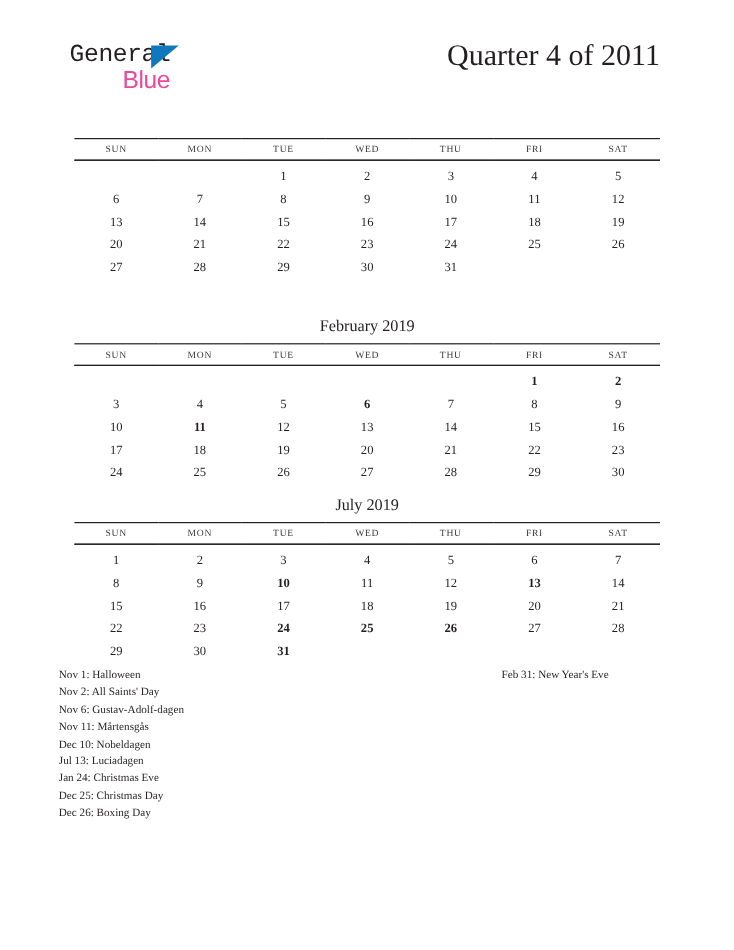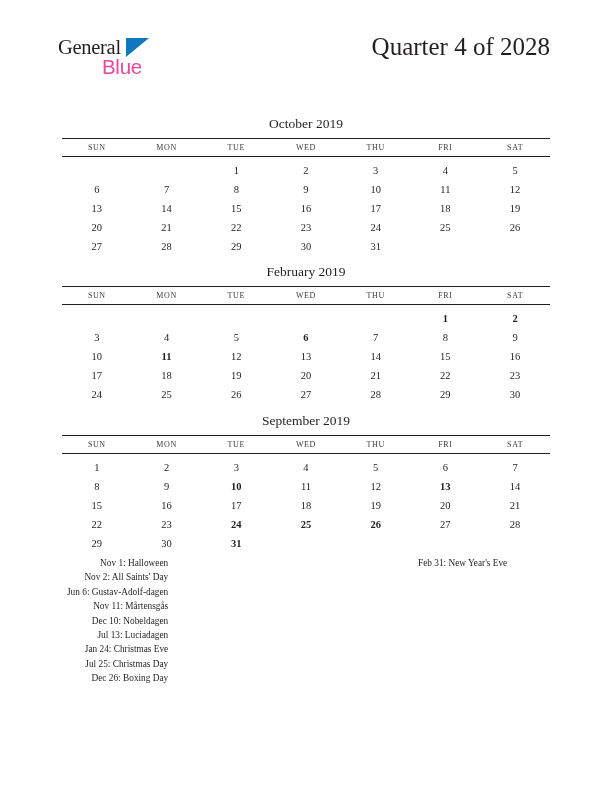--- a/index.html
+++ b/index.html
@@ -27,21 +27,21 @@
     position: absolute;
     left: 58px;
     top: 36px;
     width: 120px;
     height: 48px;
   }
   .logo-general {
     position: absolute;
     left: 0;
     top: 0;
-    font-family: Liberation Serif, serif;
+    font-family: Liberation Mono, monospace;
     font-size: 20.5px;
     letter-spacing: -0.3px;
     color: #231f20;
     line-height: 22px;
   }
   .logo-blue {
     position: absolute;
     left: 44px;
     top: 20px;
     font-family: "Liberation Sans", "DejaVu Sans", sans-serif;
@@ -129,21 +129,21 @@
     position: absolute;
     left: 0;
     top: 556px;
     width: 612px;
     height: 145px;
   }
   .legend-col {
     position: absolute;
     top: 0;
   }
-  .legend-col-left  { left: 67px; text-align: right; }
+  .legend-col-left  { left: 49px; }
   .legend-col-right { left: 418px; }
   .legend-item {
     font-family: "Liberation Serif", "DejaVu Serif", serif;
     font-size: 9.3px;
     line-height: 14.4px;
     color: #231f20;
     white-space: nowrap;
   }
 </style>
 </head>
@@ -151,27 +151,26 @@
 
 <div class="header">
 
   <div class="logo">
     <span class="logo-general">General</span>
     <span class="logo-triangle"></span>
     <span class="logo-blue">Blue</span>
   </div>
 
   <div class="title-block">
-    <div class="title-line">Quarter 4 of 2028</div>
+    <div class="title-line">Quarter 4 of 2011</div>
   </div>
 
 </div>
 
 <div class="month" id="month-oct">
-  <div class="month-title">October 2019</div>
   <table class="cal">
     <thead>
         <tr>
           <th>SUN</th>
           <th>MON</th>
           <th>TUE</th>
           <th>WED</th>
           <th>THU</th>
           <th>FRI</th>
           <th>SAT</th>
@@ -285,21 +284,21 @@
           <td>27</td>
           <td>28</td>
           <td>29</td>
           <td>30</td>
         </tr>
       </tbody>
   </table>
 </div>
 
 <div class="month" id="month-dec">
-  <div class="month-title">September 2019</div>
+  <div class="month-title">July 2019</div>
   <table class="cal">
     <thead>
         <tr>
           <th>SUN</th>
           <th>MON</th>
           <th>TUE</th>
           <th>WED</th>
           <th>THU</th>
           <th>FRI</th>
           <th>SAT</th>
@@ -352,24 +351,24 @@
           <td></td>
         </tr>
       </tbody>
   </table>
 </div>
 
 <div class="legend">
   <div class="legend-col legend-col-left">
       <div class="legend-item">Nov 1: Halloween</div>
       <div class="legend-item">Nov 2: All Saints' Day</div>
-      <div class="legend-item">Jun 6: Gustav-Adolf-dagen</div>
+      <div class="legend-item">Nov 6: Gustav-Adolf-dagen</div>
       <div class="legend-item">Nov 11: Mårtensgås</div>
       <div class="legend-item">Dec 10: Nobeldagen</div>
       <div class="legend-item">Jul 13: Luciadagen</div>
       <div class="legend-item">Jan 24: Christmas Eve</div>
-      <div class="legend-item">Jul 25: Christmas Day</div>
+      <div class="legend-item">Dec 25: Christmas Day</div>
       <div class="legend-item">Dec 26: Boxing Day</div>
     </div>
   <div class="legend-col legend-col-right">
       <div class="legend-item">Feb 31: New Year's Eve</div>
     </div>
 </div>
 
 </body></html>

